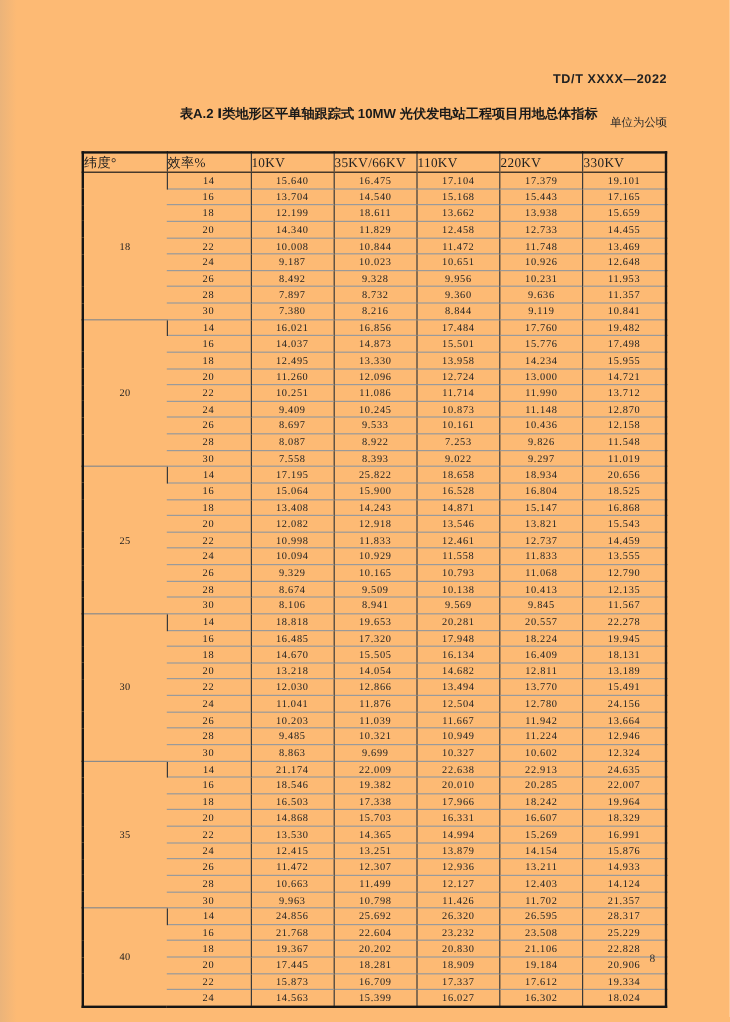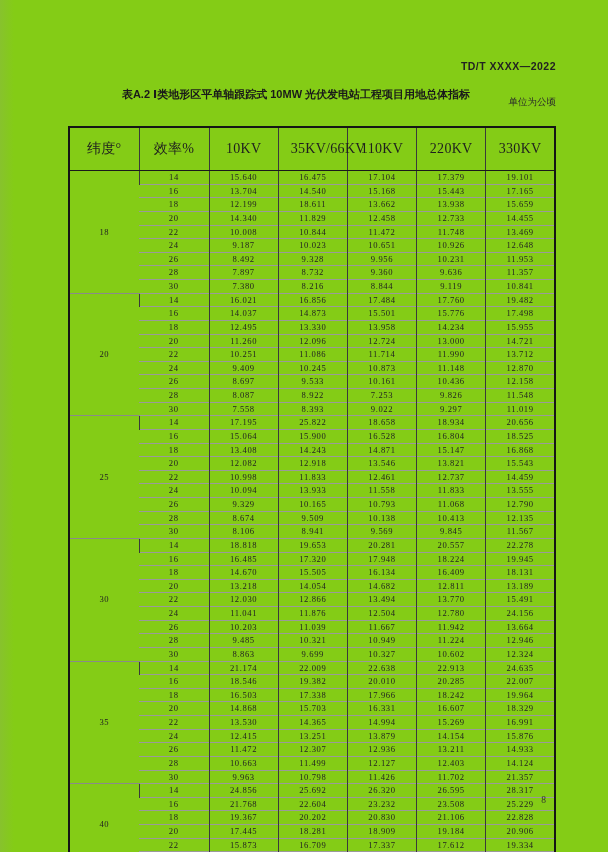--- a/index.html
+++ b/index.html
@@ -6,38 +6,38 @@
   body {
     width: 608px; height: 852px;
     background: #ffffff;
     font-family: "Liberation Serif", "DejaVu Serif", serif;
     color: #1d1d1d;
     position: relative;
     overflow: hidden;
   }
   .page {
     position: absolute; inset: 0;
-    background: #84cc16;
+    background: #fdba74;
   }
   
   .scan-edge {
     position: absolute; left: 0; top: 0; bottom: 0; width: 14px;
     background: linear-gradient(to right, rgba(150,150,150,0.18), rgba(255,255,255,0));
     pointer-events: none;
   }
   .doc-number {
     position: absolute; top: 60px; right: 52px;
     font-family: "Liberation Sans", "DejaVu Sans", sans-serif;
     font-weight: 600;
     font-size: 10.5px;
     letter-spacing: 0.5px;
     color: #222;
   }
   .table-title {
-    position: absolute; top: 87px; left: 52px; width: 488px;
+    position: absolute; top: 87px; left: 80px; width: 488px;
     text-align: center;
     font-family: "Liberation Sans", "DejaVu Sans", sans-serif;
     font-weight: 700;
     font-size: 11px;
     color: #1a1a1a;
     white-space: nowrap;
   }
   .unit-note {
     position: absolute; top: 96px; right: 52px;
     font-size: 9.5px;
@@ -50,27 +50,27 @@
     border-collapse: collapse;
     table-layout: fixed;
     border: 2px solid #151515;
     font-size: 8.6px;
   }
   table.main col.c-lat { width: 70px; }
   table.main col.c-eff { width: 70px; }
   table.main th {
     height: 15px;
     font-weight: 400;
-    font-size: 14px;
-    text-align: center;
+    font-size: 11px;
+    text-align: left;
     vertical-align: middle;
     border-left: 1px solid #3a3a3a;
     border-bottom: 1.6px solid #1a1a1a;
     color: #1f1f1f;
-    padding: 12px;
+    padding: 0;
     letter-spacing: 0.3px;
   }
   table.main td {
     height: 12.62px;
     line-height: 12.62px;
     text-align: center;
     vertical-align: middle;
     border-left: 1px solid #3a3a3a;
     border-top: 1px solid #9a9a9a;
     padding: 0;
@@ -308,21 +308,21 @@
           <td>22</td>
           <td>10.998</td>
           <td>11.833</td>
           <td>12.461</td>
           <td>12.737</td>
           <td>14.459</td>
         </tr>
         <tr>
           <td>24</td>
           <td>10.094</td>
-          <td>13.933</td>
+          <td>10.929</td>
           <td>11.558</td>
           <td>11.833</td>
           <td>13.555</td>
         </tr>
         <tr>
           <td>26</td>
           <td>9.329</td>
           <td>10.165</td>
           <td>10.793</td>
           <td>11.068</td>

